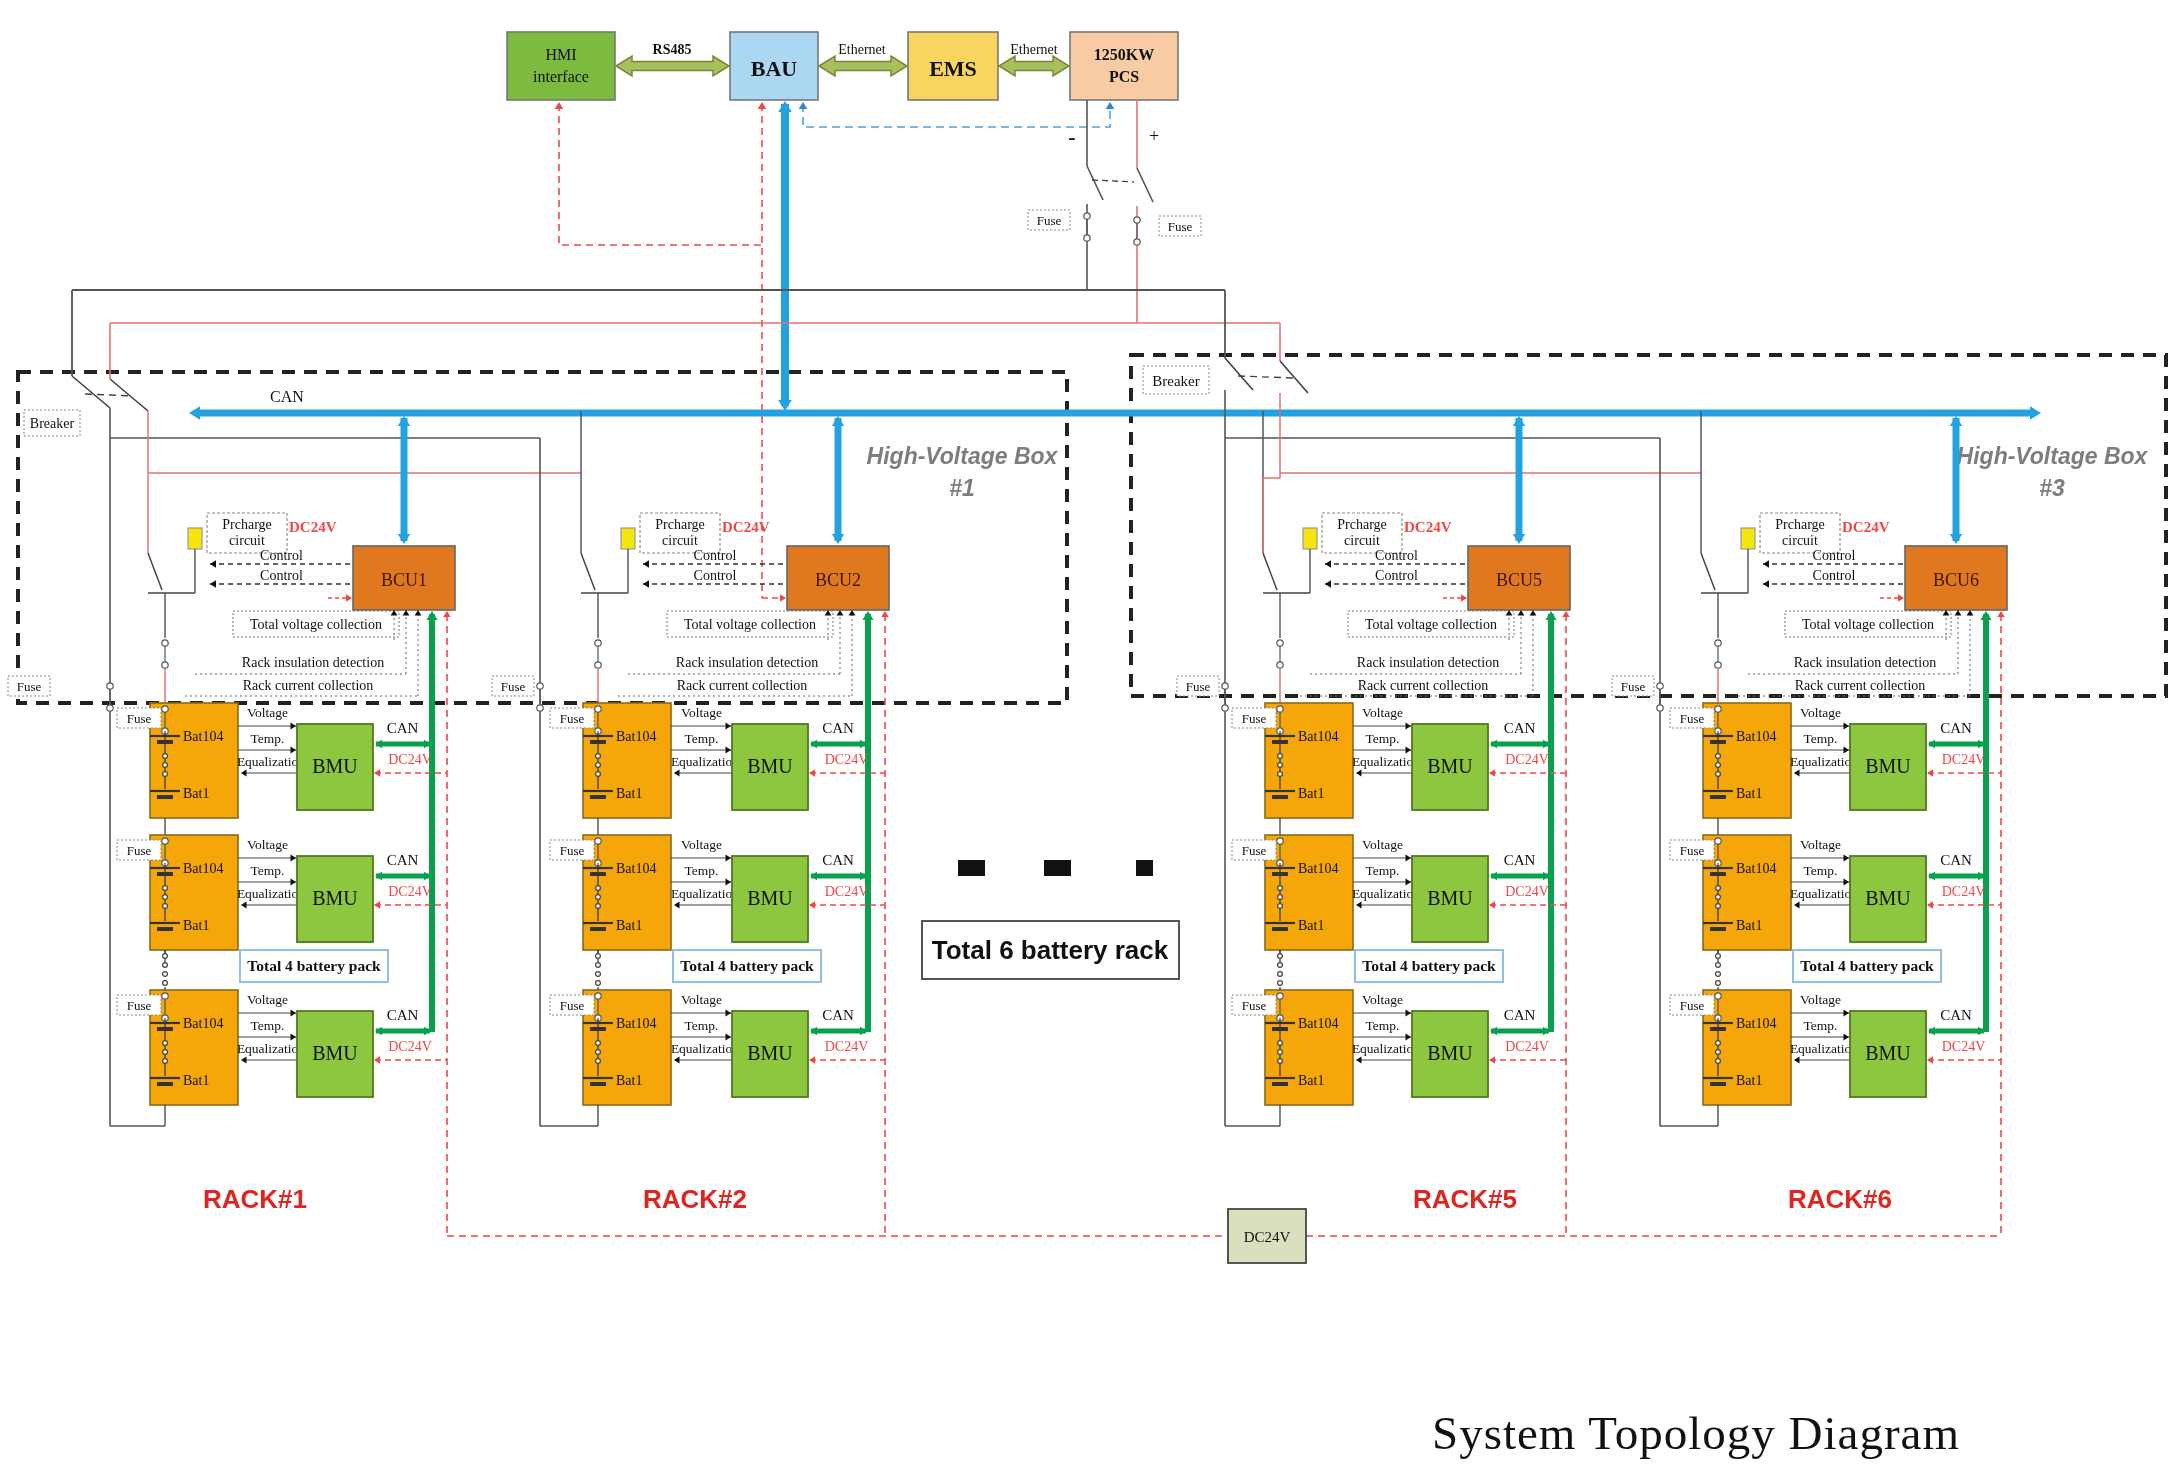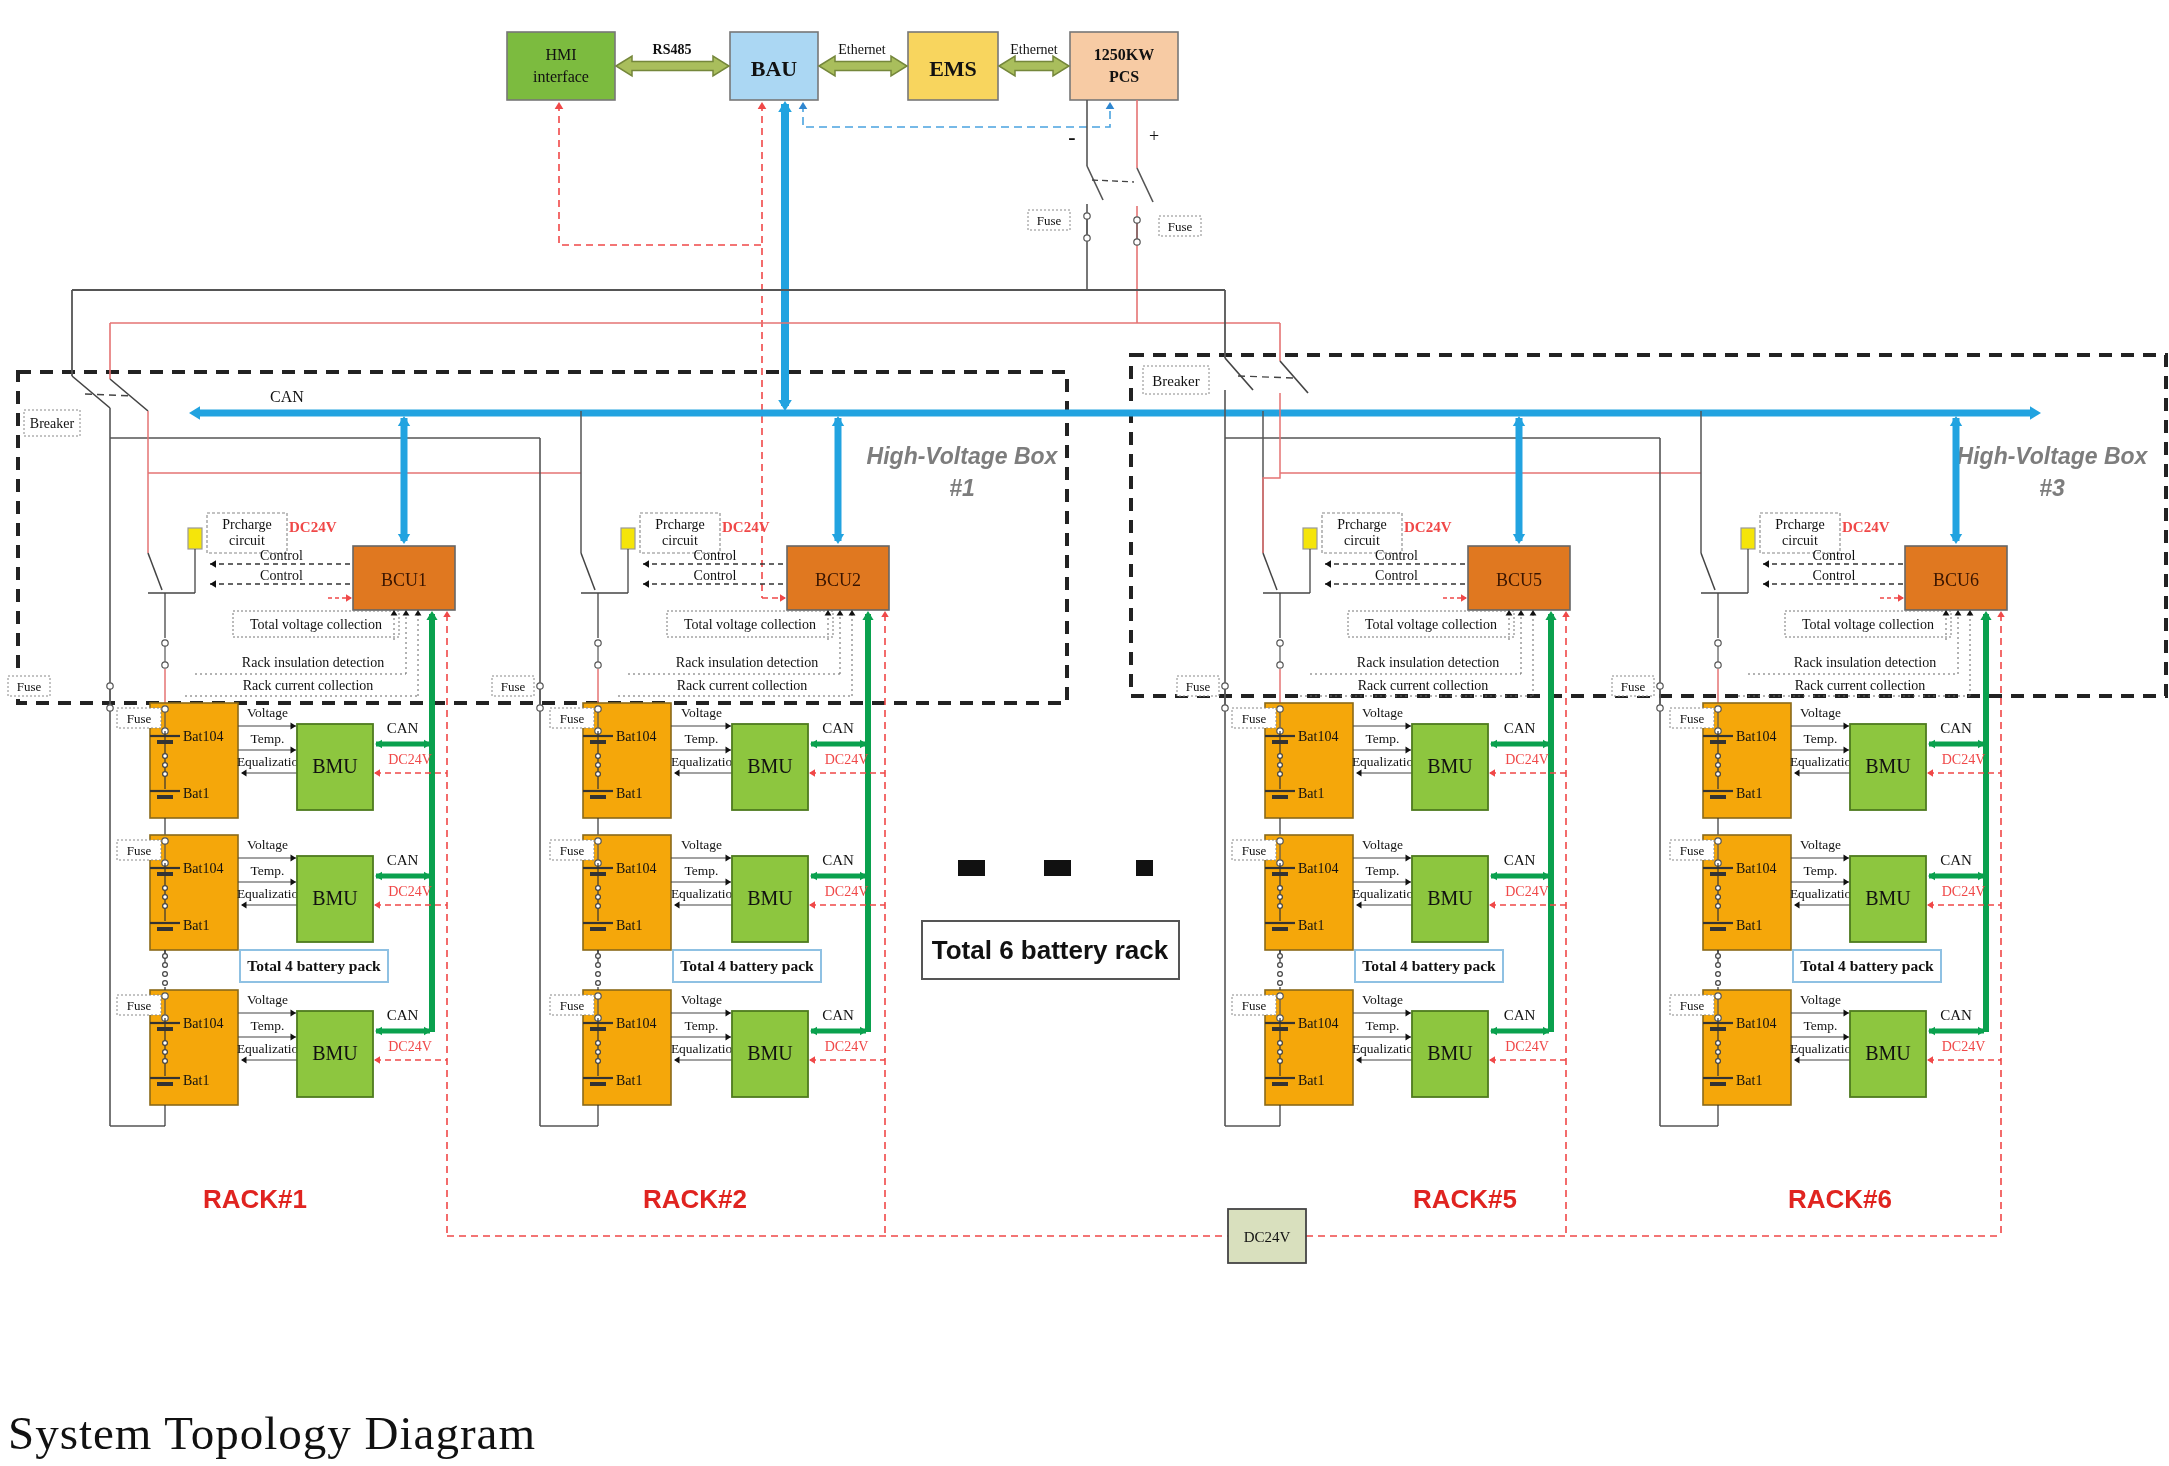--- a/index.html
+++ b/index.html
@@ -1,20 +1,20 @@
 <!DOCTYPE html>
 <html><head>
 <meta charset="utf-8">
 <style>
   html,body{margin:0;padding:0;background:#fff;}
   body{width:2169px;height:1466px;position:relative;font-family:"Liberation Serif","DejaVu Serif",serif;}
   #stage{position:absolute;left:0;top:0;width:2169px;height:1466px;margin-top:8px;}
   #diagram-svg{position:absolute;left:0;top:0;}
-  #main-title{position:absolute;left:0;top:1398px;width:1960px;text-align:left;
-      font-family:"Liberation Serif","DejaVu Serif",serif;font-size:47px;color:#111;letter-spacing:1px;padding-left:8px;}
+  #main-title{position:absolute;left:0;top:1398px;width:1960px;text-align:right;
+      font-family:"Liberation Serif","DejaVu Serif",serif;font-size:47px;color:#111;letter-spacing:1px;}
 </style>
 </head>
 <body>
 
 <div id="stage">
   <svg id="diagram-svg" width="2169" height="1466" viewBox="0 0 2169 1466" xmlns="http://www.w3.org/2000/svg">
       <rect x="18" y="364" width="1049" height="331" fill="none" stroke="#222222" stroke-width="4" stroke-dasharray="13 9"></rect>
       <rect x="1131" y="347" width="1035" height="341" fill="none" stroke="#222222" stroke-width="4" stroke-dasharray="13 9"></rect>
       <rect x="507" y="24" width="108" height="68" fill="#7CBB3F" stroke="#777" stroke-width="1.6"></rect>
       <text x="561" y="52" fill="#111" font-size="16" font-family="&quot;Liberation Serif&quot;,&quot;DejaVu Serif&quot;,serif" text-anchor="middle" font-weight="normal">HMI</text>

